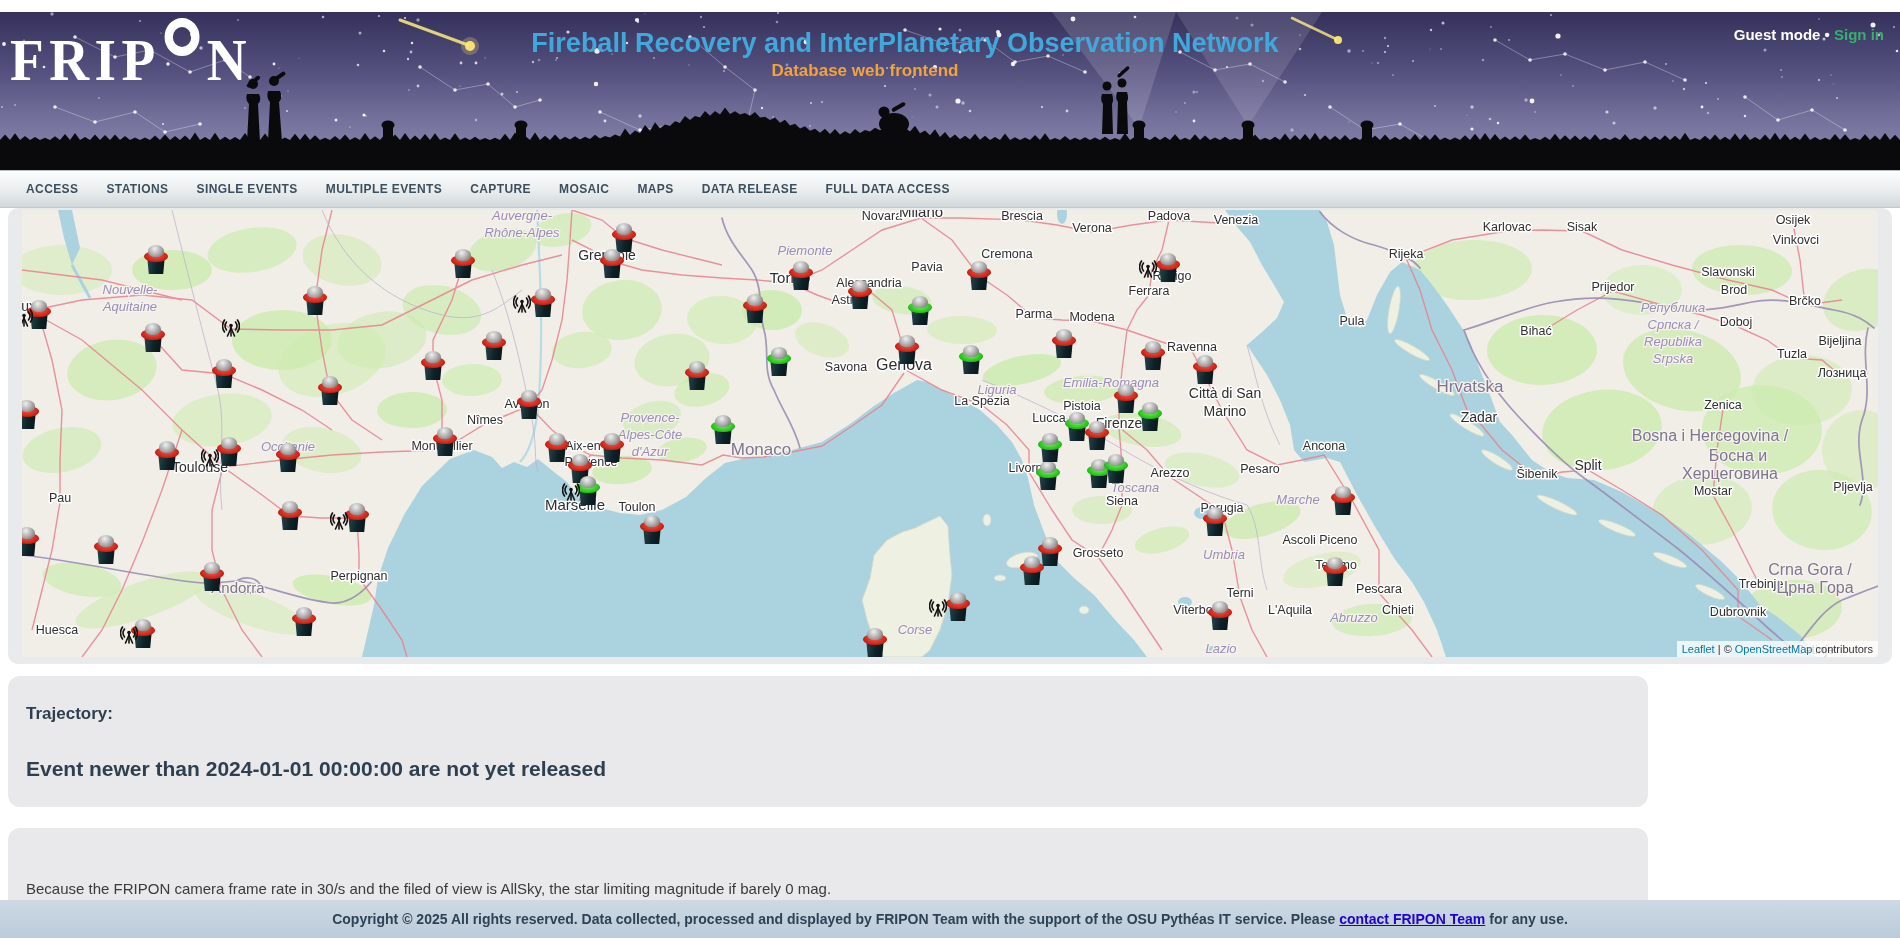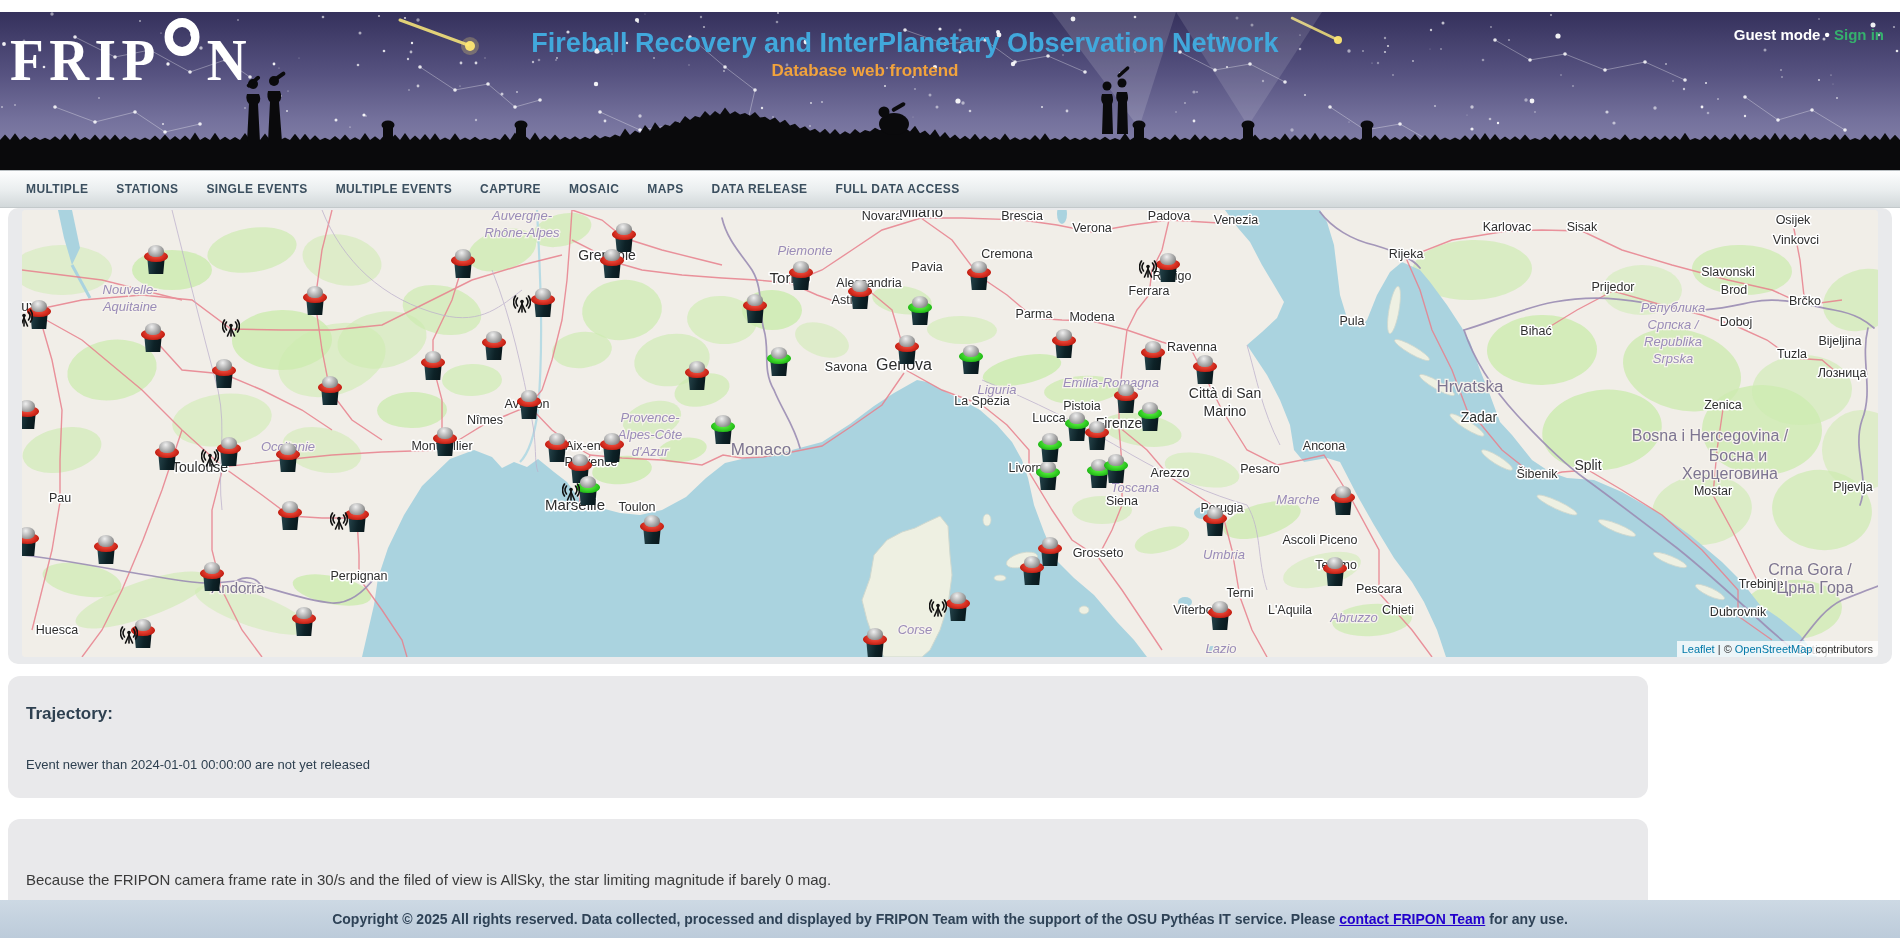--- a/index.html
+++ b/index.html
@@ -52,21 +52,21 @@
     background:radial-gradient(circle at 42% 32%, #efefef, #a5a5a5 55%, #666); }
   .antenna { position:absolute; width:18px; height:20px; z-index:6; cursor:pointer; }
   .attribution { position:absolute; right:0; bottom:0; z-index:9; background:rgba(255,255,255,.78);
     font-size:11px; color:#333; padding:2px 5px; }
   .attribution a { color:#0078A8; text-decoration:none; cursor:pointer; }
 
   
   .section { margin:12px 8px 0 8px; width:1640px; background:#e9e9eb; border-radius:12px;
     padding:28px 18px 26px 18px; }
   .section h2 { font-size:17px; color:#2e4050; font-weight:bold; }
-  .traj-body { margin-top:33px; font-size:13px; font-weight:normal; color:#2e4050; }
+  .traj-body { margin-top:33px; font-size:21px; font-weight:bold; color:#2e4050; }
   .astro-body { margin-top:24px; font-size:15px; color:#3a3a3a; }
   .sec-astro { margin-top:21px; height:130px; }
 
   
   .footer { position:absolute; left:0; bottom:0; width:1900px; height:38px; z-index:20;
     background:linear-gradient(180deg,#cdd9e4,#bccbda); display:flex; align-items:center; justify-content:center;
     font-size:14px; font-weight:bold; color:#2e4256; }
   .footer a { color:#2200cc; text-decoration:underline; cursor:pointer; margin:0 4px; }
 
   
@@ -369,21 +369,21 @@
         <span class="logo-ray ray1"></span>
       </span>
       <span>N</span>
   </div>
   <div class="header-title">Fireball Recovery and InterPlanetary Observation Network</div>
   <div class="header-subtitle">Database web frontend</div>
   <div class="header-account"><span>Guest mode</span><span> • </span><span class="signin">Sign in</span></div>
 </div>
 
 <div class="nav" id="nav">
-    <a>MULTIPLE</a>
+    <a>ACCESS</a>
     <a>STATIONS</a>
     <a>SINGLE EVENTS</a>
     <a>MULTIPLE EVENTS</a>
     <a>CAPTURE</a>
     <a>MOSAIC</a>
     <a>MAPS</a>
     <a>DATA RELEASE</a>
     <a>FULL DATA ACCESS</a>
   </div>
 

